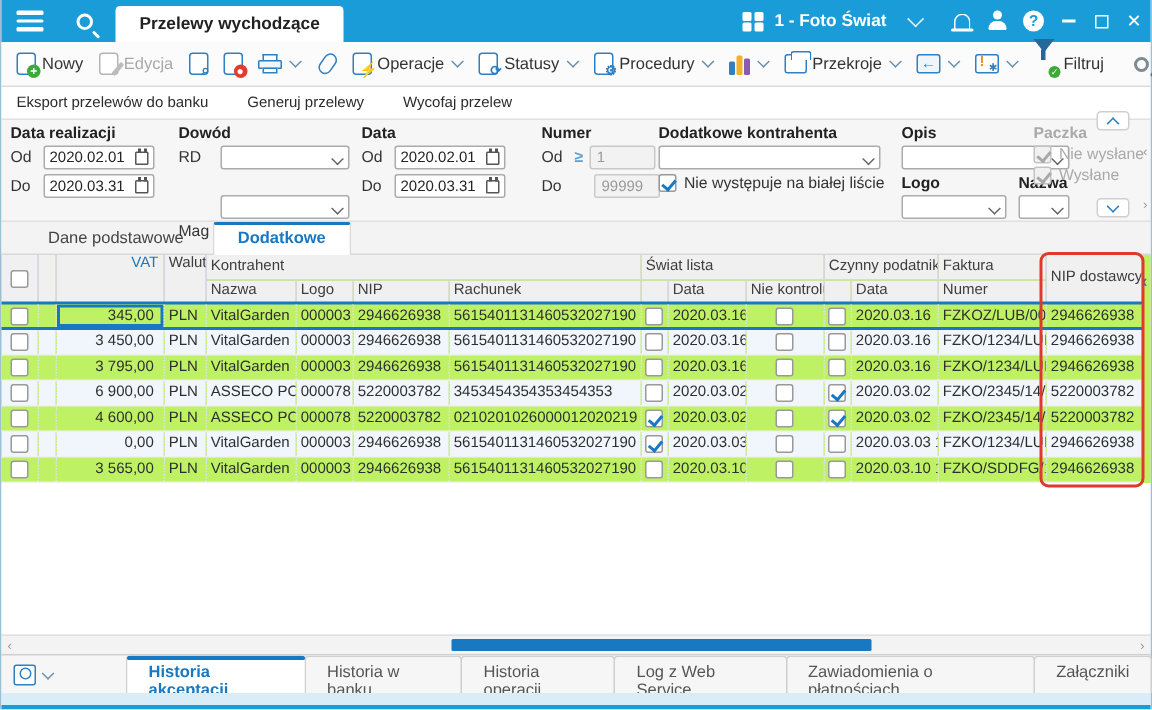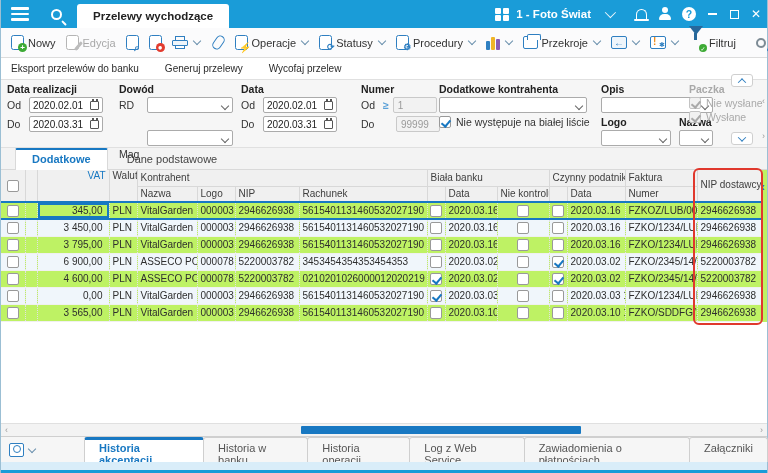--- a/index.html
+++ b/index.html
@@ -381,22 +381,22 @@
         <i></i>
       </div>
     <div class="collapse-btn down" style="right:14px; bottom:2px;">
         <i></i>
       </div>
     <div class="edge-arrow" style="right:2px; top:16px;">‹</div>
     <div class="edge-arrow" style="right:2px; bottom:6px;">›</div>
   </div>
 
   <div class="viewtabs">
+    <div class="vtab">Dane podstawowe</div>
     <div class="vtab active">Dodatkowe</div>
-    <div class="vtab">Dane podstawowe</div>
   </div>
 
   <div class="gridwrap">
     <table class="grid">
       <colgroup>
         <col style="width:24px">
           <col style="width:12px">
           <col style="width:72px">
           <col style="width:28px">
         <col style="width:60px">
@@ -411,21 +411,21 @@
           <col style="width:72px">
           <col style="width:64px">
       </colgroup>
       <thead>
         <tr>
           <th rowspan="2" class="cbcell"><span class="cb"></span></th>
           <th rowspan="2"></th>
           <th rowspan="2" class="num" style="vertical-align:top;">VAT</th>
           <th rowspan="2" style="vertical-align:top;">Walut</th>
           <th colspan="4" class="grp">Kontrahent</th>
-          <th colspan="3" class="grp">Biała banku</th>
+          <th colspan="3" class="grp">Świat lista</th>
           <th colspan="2" class="grp">Czynny podatnik VAT</th>
           <th class="grp">Faktura</th>
           <th rowspan="2" class="two-line">NIP dostawcy</th>
         </tr>
         <tr>
           <th>Nazwa</th>
           <th>Logo</th>
           <th>NIP</th>
           <th>Rachunek</th>
           <th></th>

